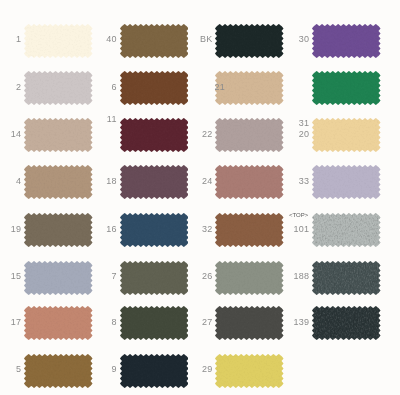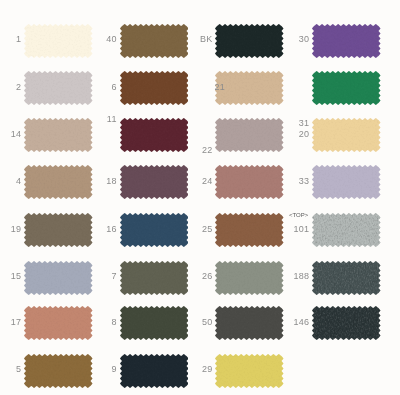--- a/index.html
+++ b/index.html
@@ -465,21 +465,21 @@
             <path d="M 2.00,2.00 C 5.87,-0.67 3.51,-0.67 7.38,2.00 C 11.24,-0.67 8.88,-0.67 12.75,2.00 C 16.62,-0.67 14.26,-0.67 18.13,2.00 C 22.00,-0.67 19.63,-0.67 23.50,2.00 C 27.37,-0.67 25.00,-0.67 28.88,2.00 C 32.74,-0.67 30.38,-0.67 34.25,2.00 C 38.12,-0.67 35.76,-0.67 39.63,2.00 C 43.49,-0.67 41.13,-0.67 45.00,2.00 C 48.87,-0.67 46.51,-0.67 50.38,2.00 C 54.24,-0.67 51.88,-0.67 55.75,2.00 C 59.62,-0.67 57.26,-0.67 61.13,2.00 C 65.00,-0.67 62.63,-0.67 66.50,2.00 C 69.17,5.60 69.17,3.40 66.50,7.00 C 69.17,10.60 69.17,8.40 66.50,12.00 C 69.17,15.60 69.17,13.40 66.50,17.00 C 69.17,20.60 69.17,18.40 66.50,22.00 C 69.17,25.60 69.17,23.40 66.50,27.00 C 69.17,30.60 69.17,28.40 66.50,32.00 C 62.63,34.67 65.00,34.67 61.13,32.00 C 57.26,34.67 59.62,34.67 55.75,32.00 C 51.88,34.67 54.24,34.67 50.38,32.00 C 46.51,34.67 48.87,34.67 45.00,32.00 C 41.13,34.67 43.49,34.67 39.63,32.00 C 35.76,34.67 38.12,34.67 34.25,32.00 C 30.38,34.67 32.74,34.67 28.88,32.00 C 25.00,34.67 27.37,34.67 23.50,32.00 C 19.63,34.67 22.00,34.67 18.13,32.00 C 14.26,34.67 16.62,34.67 12.75,32.00 C 8.88,34.67 11.24,34.67 7.38,32.00 C 3.51,34.67 5.87,34.67 2.00,32.00 C -0.67,28.40 -0.67,30.60 2.00,27.00 C -0.67,23.40 -0.67,25.60 2.00,22.00 C -0.67,18.40 -0.67,20.60 2.00,17.00 C -0.67,13.40 -0.67,15.60 2.00,12.00 C -0.67,8.40 -0.67,10.60 2.00,7.00 C -0.67,3.40 -0.67,5.60 2.00,2.00 Z"></path>
           </clipPath>
         </defs>
         <path d="M 2.00,2.00 C 5.87,-0.67 3.51,-0.67 7.38,2.00 C 11.24,-0.67 8.88,-0.67 12.75,2.00 C 16.62,-0.67 14.26,-0.67 18.13,2.00 C 22.00,-0.67 19.63,-0.67 23.50,2.00 C 27.37,-0.67 25.00,-0.67 28.88,2.00 C 32.74,-0.67 30.38,-0.67 34.25,2.00 C 38.12,-0.67 35.76,-0.67 39.63,2.00 C 43.49,-0.67 41.13,-0.67 45.00,2.00 C 48.87,-0.67 46.51,-0.67 50.38,2.00 C 54.24,-0.67 51.88,-0.67 55.75,2.00 C 59.62,-0.67 57.26,-0.67 61.13,2.00 C 65.00,-0.67 62.63,-0.67 66.50,2.00 C 69.17,5.60 69.17,3.40 66.50,7.00 C 69.17,10.60 69.17,8.40 66.50,12.00 C 69.17,15.60 69.17,13.40 66.50,17.00 C 69.17,20.60 69.17,18.40 66.50,22.00 C 69.17,25.60 69.17,23.40 66.50,27.00 C 69.17,30.60 69.17,28.40 66.50,32.00 C 62.63,34.67 65.00,34.67 61.13,32.00 C 57.26,34.67 59.62,34.67 55.75,32.00 C 51.88,34.67 54.24,34.67 50.38,32.00 C 46.51,34.67 48.87,34.67 45.00,32.00 C 41.13,34.67 43.49,34.67 39.63,32.00 C 35.76,34.67 38.12,34.67 34.25,32.00 C 30.38,34.67 32.74,34.67 28.88,32.00 C 25.00,34.67 27.37,34.67 23.50,32.00 C 19.63,34.67 22.00,34.67 18.13,32.00 C 14.26,34.67 16.62,34.67 12.75,32.00 C 8.88,34.67 11.24,34.67 7.38,32.00 C 3.51,34.67 5.87,34.67 2.00,32.00 C -0.67,28.40 -0.67,30.60 2.00,27.00 C -0.67,23.40 -0.67,25.60 2.00,22.00 C -0.67,18.40 -0.67,20.60 2.00,17.00 C -0.67,13.40 -0.67,15.60 2.00,12.00 C -0.67,8.40 -0.67,10.60 2.00,7.00 C -0.67,3.40 -0.67,5.60 2.00,2.00 Z" fill="#af9f9d"></path>
         <g clip-path="url(#ctex18)">
           <rect x="0" y="0" width="68.5" height="34" filter="url(#tex18)" opacity="0.055"></rect>
           <rect x="0" y="0" width="68.5" height="34" filter="url(#tex18b)" opacity="0.045"></rect>
         </g>
       </svg>
     </div>
-    <div class="swatch-label" style="left: 175.6px; top: 128.7px; width: 37px; margin-top: 16px;">22</div>
+    <div class="swatch-label" style="left: 175.6px; top: 128.7px; width: 37px;">22</div>
     <div class="swatch-cell" style="left: 215.4px; top: 165px;">
       <svg width="68.5" height="34" viewBox="0 0 68.5 34">
         <defs>
           <filter id="tex19" x="0" y="0" width="100%" height="100%" color-interpolation-filters="sRGB">
             <feTurbulence type="fractalNoise" baseFrequency="0.55" numOctaves="4" seed="252" result="n"></feTurbulence>
             <feColorMatrix in="n" type="matrix" values="0 0 0 0 0  0 0 0 0 0  0 0 0 0 0  1 0 0 0 -0.45" result="na"></feColorMatrix>
           </filter>
           <filter id="tex19b" x="0" y="0" width="100%" height="100%" color-interpolation-filters="sRGB">
             <feTurbulence type="fractalNoise" baseFrequency="0.55" numOctaves="4" seed="338" result="n2"></feTurbulence>
             <feColorMatrix in="n2" type="matrix" values="0 0 0 0 1  0 0 0 0 1  0 0 0 0 1  1 0 0 0 -0.45" result="nb"></feColorMatrix>
@@ -511,21 +511,21 @@
             <path d="M 2.00,2.00 C 5.87,-0.67 3.51,-0.67 7.38,2.00 C 11.24,-0.67 8.88,-0.67 12.75,2.00 C 16.62,-0.67 14.26,-0.67 18.13,2.00 C 22.00,-0.67 19.63,-0.67 23.50,2.00 C 27.37,-0.67 25.00,-0.67 28.88,2.00 C 32.74,-0.67 30.38,-0.67 34.25,2.00 C 38.12,-0.67 35.76,-0.67 39.63,2.00 C 43.49,-0.67 41.13,-0.67 45.00,2.00 C 48.87,-0.67 46.51,-0.67 50.38,2.00 C 54.24,-0.67 51.88,-0.67 55.75,2.00 C 59.62,-0.67 57.26,-0.67 61.13,2.00 C 65.00,-0.67 62.63,-0.67 66.50,2.00 C 69.17,5.60 69.17,3.40 66.50,7.00 C 69.17,10.60 69.17,8.40 66.50,12.00 C 69.17,15.60 69.17,13.40 66.50,17.00 C 69.17,20.60 69.17,18.40 66.50,22.00 C 69.17,25.60 69.17,23.40 66.50,27.00 C 69.17,30.60 69.17,28.40 66.50,32.00 C 62.63,34.67 65.00,34.67 61.13,32.00 C 57.26,34.67 59.62,34.67 55.75,32.00 C 51.88,34.67 54.24,34.67 50.38,32.00 C 46.51,34.67 48.87,34.67 45.00,32.00 C 41.13,34.67 43.49,34.67 39.63,32.00 C 35.76,34.67 38.12,34.67 34.25,32.00 C 30.38,34.67 32.74,34.67 28.88,32.00 C 25.00,34.67 27.37,34.67 23.50,32.00 C 19.63,34.67 22.00,34.67 18.13,32.00 C 14.26,34.67 16.62,34.67 12.75,32.00 C 8.88,34.67 11.24,34.67 7.38,32.00 C 3.51,34.67 5.87,34.67 2.00,32.00 C -0.67,28.40 -0.67,30.60 2.00,27.00 C -0.67,23.40 -0.67,25.60 2.00,22.00 C -0.67,18.40 -0.67,20.60 2.00,17.00 C -0.67,13.40 -0.67,15.60 2.00,12.00 C -0.67,8.40 -0.67,10.60 2.00,7.00 C -0.67,3.40 -0.67,5.60 2.00,2.00 Z"></path>
           </clipPath>
         </defs>
         <path d="M 2.00,2.00 C 5.87,-0.67 3.51,-0.67 7.38,2.00 C 11.24,-0.67 8.88,-0.67 12.75,2.00 C 16.62,-0.67 14.26,-0.67 18.13,2.00 C 22.00,-0.67 19.63,-0.67 23.50,2.00 C 27.37,-0.67 25.00,-0.67 28.88,2.00 C 32.74,-0.67 30.38,-0.67 34.25,2.00 C 38.12,-0.67 35.76,-0.67 39.63,2.00 C 43.49,-0.67 41.13,-0.67 45.00,2.00 C 48.87,-0.67 46.51,-0.67 50.38,2.00 C 54.24,-0.67 51.88,-0.67 55.75,2.00 C 59.62,-0.67 57.26,-0.67 61.13,2.00 C 65.00,-0.67 62.63,-0.67 66.50,2.00 C 69.17,5.60 69.17,3.40 66.50,7.00 C 69.17,10.60 69.17,8.40 66.50,12.00 C 69.17,15.60 69.17,13.40 66.50,17.00 C 69.17,20.60 69.17,18.40 66.50,22.00 C 69.17,25.60 69.17,23.40 66.50,27.00 C 69.17,30.60 69.17,28.40 66.50,32.00 C 62.63,34.67 65.00,34.67 61.13,32.00 C 57.26,34.67 59.62,34.67 55.75,32.00 C 51.88,34.67 54.24,34.67 50.38,32.00 C 46.51,34.67 48.87,34.67 45.00,32.00 C 41.13,34.67 43.49,34.67 39.63,32.00 C 35.76,34.67 38.12,34.67 34.25,32.00 C 30.38,34.67 32.74,34.67 28.88,32.00 C 25.00,34.67 27.37,34.67 23.50,32.00 C 19.63,34.67 22.00,34.67 18.13,32.00 C 14.26,34.67 16.62,34.67 12.75,32.00 C 8.88,34.67 11.24,34.67 7.38,32.00 C 3.51,34.67 5.87,34.67 2.00,32.00 C -0.67,28.40 -0.67,30.60 2.00,27.00 C -0.67,23.40 -0.67,25.60 2.00,22.00 C -0.67,18.40 -0.67,20.60 2.00,17.00 C -0.67,13.40 -0.67,15.60 2.00,12.00 C -0.67,8.40 -0.67,10.60 2.00,7.00 C -0.67,3.40 -0.67,5.60 2.00,2.00 Z" fill="#8a5e42"></path>
         <g clip-path="url(#ctex20)">
           <rect x="0" y="0" width="68.5" height="34" filter="url(#tex20)" opacity="0.055"></rect>
           <rect x="0" y="0" width="68.5" height="34" filter="url(#tex20b)" opacity="0.045"></rect>
         </g>
       </svg>
     </div>
-    <div class="swatch-label" style="left: 175.6px; top: 223.9px; width: 37px;">25</div>
+    <div class="swatch-label" style="left: 175.6px; top: 223.9px; width: 37px;">32</div>
     <div class="swatch-cell" style="left: 215.4px; top: 260.5px;">
       <svg width="68.5" height="34" viewBox="0 0 68.5 34">
         <defs>
           <filter id="tex21" x="0" y="0" width="100%" height="100%" color-interpolation-filters="sRGB">
             <feTurbulence type="fractalNoise" baseFrequency="0.55" numOctaves="4" seed="278" result="n"></feTurbulence>
             <feColorMatrix in="n" type="matrix" values="0 0 0 0 0  0 0 0 0 0  0 0 0 0 0  1 0 0 0 -0.45" result="na"></feColorMatrix>
           </filter>
           <filter id="tex21b" x="0" y="0" width="100%" height="100%" color-interpolation-filters="sRGB">
             <feTurbulence type="fractalNoise" baseFrequency="0.55" numOctaves="4" seed="364" result="n2"></feTurbulence>
             <feColorMatrix in="n2" type="matrix" values="0 0 0 0 1  0 0 0 0 1  0 0 0 0 1  1 0 0 0 -0.45" result="nb"></feColorMatrix>
@@ -557,21 +557,21 @@
             <path d="M 2.00,2.00 C 5.87,-0.67 3.51,-0.67 7.38,2.00 C 11.24,-0.67 8.88,-0.67 12.75,2.00 C 16.62,-0.67 14.26,-0.67 18.13,2.00 C 22.00,-0.67 19.63,-0.67 23.50,2.00 C 27.37,-0.67 25.00,-0.67 28.88,2.00 C 32.74,-0.67 30.38,-0.67 34.25,2.00 C 38.12,-0.67 35.76,-0.67 39.63,2.00 C 43.49,-0.67 41.13,-0.67 45.00,2.00 C 48.87,-0.67 46.51,-0.67 50.38,2.00 C 54.24,-0.67 51.88,-0.67 55.75,2.00 C 59.62,-0.67 57.26,-0.67 61.13,2.00 C 65.00,-0.67 62.63,-0.67 66.50,2.00 C 69.17,5.60 69.17,3.40 66.50,7.00 C 69.17,10.60 69.17,8.40 66.50,12.00 C 69.17,15.60 69.17,13.40 66.50,17.00 C 69.17,20.60 69.17,18.40 66.50,22.00 C 69.17,25.60 69.17,23.40 66.50,27.00 C 69.17,30.60 69.17,28.40 66.50,32.00 C 62.63,34.67 65.00,34.67 61.13,32.00 C 57.26,34.67 59.62,34.67 55.75,32.00 C 51.88,34.67 54.24,34.67 50.38,32.00 C 46.51,34.67 48.87,34.67 45.00,32.00 C 41.13,34.67 43.49,34.67 39.63,32.00 C 35.76,34.67 38.12,34.67 34.25,32.00 C 30.38,34.67 32.74,34.67 28.88,32.00 C 25.00,34.67 27.37,34.67 23.50,32.00 C 19.63,34.67 22.00,34.67 18.13,32.00 C 14.26,34.67 16.62,34.67 12.75,32.00 C 8.88,34.67 11.24,34.67 7.38,32.00 C 3.51,34.67 5.87,34.67 2.00,32.00 C -0.67,28.40 -0.67,30.60 2.00,27.00 C -0.67,23.40 -0.67,25.60 2.00,22.00 C -0.67,18.40 -0.67,20.60 2.00,17.00 C -0.67,13.40 -0.67,15.60 2.00,12.00 C -0.67,8.40 -0.67,10.60 2.00,7.00 C -0.67,3.40 -0.67,5.60 2.00,2.00 Z"></path>
           </clipPath>
         </defs>
         <path d="M 2.00,2.00 C 5.87,-0.67 3.51,-0.67 7.38,2.00 C 11.24,-0.67 8.88,-0.67 12.75,2.00 C 16.62,-0.67 14.26,-0.67 18.13,2.00 C 22.00,-0.67 19.63,-0.67 23.50,2.00 C 27.37,-0.67 25.00,-0.67 28.88,2.00 C 32.74,-0.67 30.38,-0.67 34.25,2.00 C 38.12,-0.67 35.76,-0.67 39.63,2.00 C 43.49,-0.67 41.13,-0.67 45.00,2.00 C 48.87,-0.67 46.51,-0.67 50.38,2.00 C 54.24,-0.67 51.88,-0.67 55.75,2.00 C 59.62,-0.67 57.26,-0.67 61.13,2.00 C 65.00,-0.67 62.63,-0.67 66.50,2.00 C 69.17,5.60 69.17,3.40 66.50,7.00 C 69.17,10.60 69.17,8.40 66.50,12.00 C 69.17,15.60 69.17,13.40 66.50,17.00 C 69.17,20.60 69.17,18.40 66.50,22.00 C 69.17,25.60 69.17,23.40 66.50,27.00 C 69.17,30.60 69.17,28.40 66.50,32.00 C 62.63,34.67 65.00,34.67 61.13,32.00 C 57.26,34.67 59.62,34.67 55.75,32.00 C 51.88,34.67 54.24,34.67 50.38,32.00 C 46.51,34.67 48.87,34.67 45.00,32.00 C 41.13,34.67 43.49,34.67 39.63,32.00 C 35.76,34.67 38.12,34.67 34.25,32.00 C 30.38,34.67 32.74,34.67 28.88,32.00 C 25.00,34.67 27.37,34.67 23.50,32.00 C 19.63,34.67 22.00,34.67 18.13,32.00 C 14.26,34.67 16.62,34.67 12.75,32.00 C 8.88,34.67 11.24,34.67 7.38,32.00 C 3.51,34.67 5.87,34.67 2.00,32.00 C -0.67,28.40 -0.67,30.60 2.00,27.00 C -0.67,23.40 -0.67,25.60 2.00,22.00 C -0.67,18.40 -0.67,20.60 2.00,17.00 C -0.67,13.40 -0.67,15.60 2.00,12.00 C -0.67,8.40 -0.67,10.60 2.00,7.00 C -0.67,3.40 -0.67,5.60 2.00,2.00 Z" fill="#4a4a46"></path>
         <g clip-path="url(#ctex22)">
           <rect x="0" y="0" width="68.5" height="34" filter="url(#tex22)" opacity="0.055"></rect>
           <rect x="0" y="0" width="68.5" height="34" filter="url(#tex22b)" opacity="0.045"></rect>
         </g>
       </svg>
     </div>
-    <div class="swatch-label" style="left: 175.6px; top: 316.9px; width: 37px;">50</div>
+    <div class="swatch-label" style="left: 175.6px; top: 316.9px; width: 37px;">27</div>
     <div class="swatch-cell" style="left: 215.4px; top: 353.6px;">
       <svg width="68.5" height="34" viewBox="0 0 68.5 34">
         <defs>
           <filter id="tex23" x="0" y="0" width="100%" height="100%" color-interpolation-filters="sRGB">
             <feTurbulence type="fractalNoise" baseFrequency="0.55" numOctaves="4" seed="304" result="n"></feTurbulence>
             <feColorMatrix in="n" type="matrix" values="0 0 0 0 0  0 0 0 0 0  0 0 0 0 0  1 0 0 0 -0.45" result="na"></feColorMatrix>
           </filter>
           <filter id="tex23b" x="0" y="0" width="100%" height="100%" color-interpolation-filters="sRGB">
             <feTurbulence type="fractalNoise" baseFrequency="0.55" numOctaves="4" seed="390" result="n2"></feTurbulence>
             <feColorMatrix in="n2" type="matrix" values="0 0 0 0 1  0 0 0 0 1  0 0 0 0 1  1 0 0 0 -0.45" result="nb"></feColorMatrix>
@@ -741,15 +741,15 @@
             <path d="M 2.00,2.00 C 5.87,-0.67 3.51,-0.67 7.38,2.00 C 11.24,-0.67 8.88,-0.67 12.75,2.00 C 16.62,-0.67 14.26,-0.67 18.13,2.00 C 22.00,-0.67 19.63,-0.67 23.50,2.00 C 27.37,-0.67 25.00,-0.67 28.88,2.00 C 32.74,-0.67 30.38,-0.67 34.25,2.00 C 38.12,-0.67 35.76,-0.67 39.63,2.00 C 43.49,-0.67 41.13,-0.67 45.00,2.00 C 48.87,-0.67 46.51,-0.67 50.38,2.00 C 54.24,-0.67 51.88,-0.67 55.75,2.00 C 59.62,-0.67 57.26,-0.67 61.13,2.00 C 65.00,-0.67 62.63,-0.67 66.50,2.00 C 69.17,5.60 69.17,3.40 66.50,7.00 C 69.17,10.60 69.17,8.40 66.50,12.00 C 69.17,15.60 69.17,13.40 66.50,17.00 C 69.17,20.60 69.17,18.40 66.50,22.00 C 69.17,25.60 69.17,23.40 66.50,27.00 C 69.17,30.60 69.17,28.40 66.50,32.00 C 62.63,34.67 65.00,34.67 61.13,32.00 C 57.26,34.67 59.62,34.67 55.75,32.00 C 51.88,34.67 54.24,34.67 50.38,32.00 C 46.51,34.67 48.87,34.67 45.00,32.00 C 41.13,34.67 43.49,34.67 39.63,32.00 C 35.76,34.67 38.12,34.67 34.25,32.00 C 30.38,34.67 32.74,34.67 28.88,32.00 C 25.00,34.67 27.37,34.67 23.50,32.00 C 19.63,34.67 22.00,34.67 18.13,32.00 C 14.26,34.67 16.62,34.67 12.75,32.00 C 8.88,34.67 11.24,34.67 7.38,32.00 C 3.51,34.67 5.87,34.67 2.00,32.00 C -0.67,28.40 -0.67,30.60 2.00,27.00 C -0.67,23.40 -0.67,25.60 2.00,22.00 C -0.67,18.40 -0.67,20.60 2.00,17.00 C -0.67,13.40 -0.67,15.60 2.00,12.00 C -0.67,8.40 -0.67,10.60 2.00,7.00 C -0.67,3.40 -0.67,5.60 2.00,2.00 Z"></path>
           </clipPath>
         </defs>
         <path d="M 2.00,2.00 C 5.87,-0.67 3.51,-0.67 7.38,2.00 C 11.24,-0.67 8.88,-0.67 12.75,2.00 C 16.62,-0.67 14.26,-0.67 18.13,2.00 C 22.00,-0.67 19.63,-0.67 23.50,2.00 C 27.37,-0.67 25.00,-0.67 28.88,2.00 C 32.74,-0.67 30.38,-0.67 34.25,2.00 C 38.12,-0.67 35.76,-0.67 39.63,2.00 C 43.49,-0.67 41.13,-0.67 45.00,2.00 C 48.87,-0.67 46.51,-0.67 50.38,2.00 C 54.24,-0.67 51.88,-0.67 55.75,2.00 C 59.62,-0.67 57.26,-0.67 61.13,2.00 C 65.00,-0.67 62.63,-0.67 66.50,2.00 C 69.17,5.60 69.17,3.40 66.50,7.00 C 69.17,10.60 69.17,8.40 66.50,12.00 C 69.17,15.60 69.17,13.40 66.50,17.00 C 69.17,20.60 69.17,18.40 66.50,22.00 C 69.17,25.60 69.17,23.40 66.50,27.00 C 69.17,30.60 69.17,28.40 66.50,32.00 C 62.63,34.67 65.00,34.67 61.13,32.00 C 57.26,34.67 59.62,34.67 55.75,32.00 C 51.88,34.67 54.24,34.67 50.38,32.00 C 46.51,34.67 48.87,34.67 45.00,32.00 C 41.13,34.67 43.49,34.67 39.63,32.00 C 35.76,34.67 38.12,34.67 34.25,32.00 C 30.38,34.67 32.74,34.67 28.88,32.00 C 25.00,34.67 27.37,34.67 23.50,32.00 C 19.63,34.67 22.00,34.67 18.13,32.00 C 14.26,34.67 16.62,34.67 12.75,32.00 C 8.88,34.67 11.24,34.67 7.38,32.00 C 3.51,34.67 5.87,34.67 2.00,32.00 C -0.67,28.40 -0.67,30.60 2.00,27.00 C -0.67,23.40 -0.67,25.60 2.00,22.00 C -0.67,18.40 -0.67,20.60 2.00,17.00 C -0.67,13.40 -0.67,15.60 2.00,12.00 C -0.67,8.40 -0.67,10.60 2.00,7.00 C -0.67,3.40 -0.67,5.60 2.00,2.00 Z" fill="#2b3537"></path>
         <g clip-path="url(#ctex30)">
           <rect x="0" y="0" width="68.5" height="34" filter="url(#tex30)" opacity="0.34"></rect>
           <rect x="0" y="0" width="68.5" height="34" filter="url(#tex30b)" opacity="0.3"></rect>
         </g>
       </svg>
     </div>
-    <div class="swatch-label" style="left: 272.4px; top: 316.9px; width: 37px;">146</div>
+    <div class="swatch-label" style="left: 272.4px; top: 316.9px; width: 37px;">139</div>
     <div class="top-note" style="left: 289px; top: 212.2px;">&lt;TOP&gt;</div>
   </div>
 
 </body></html>

